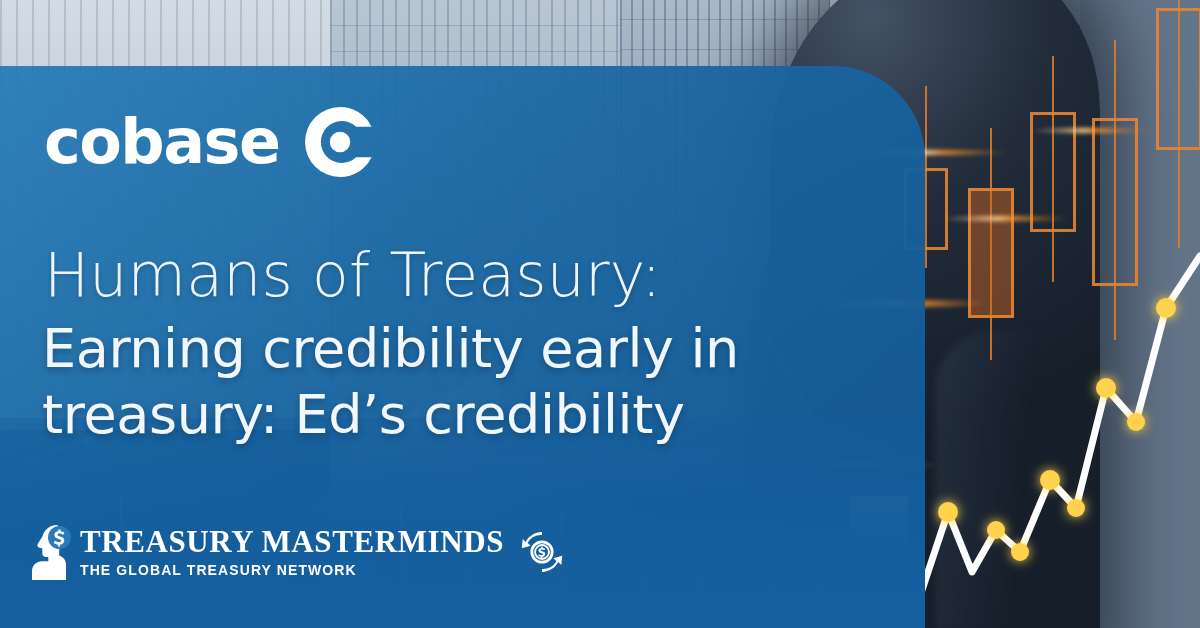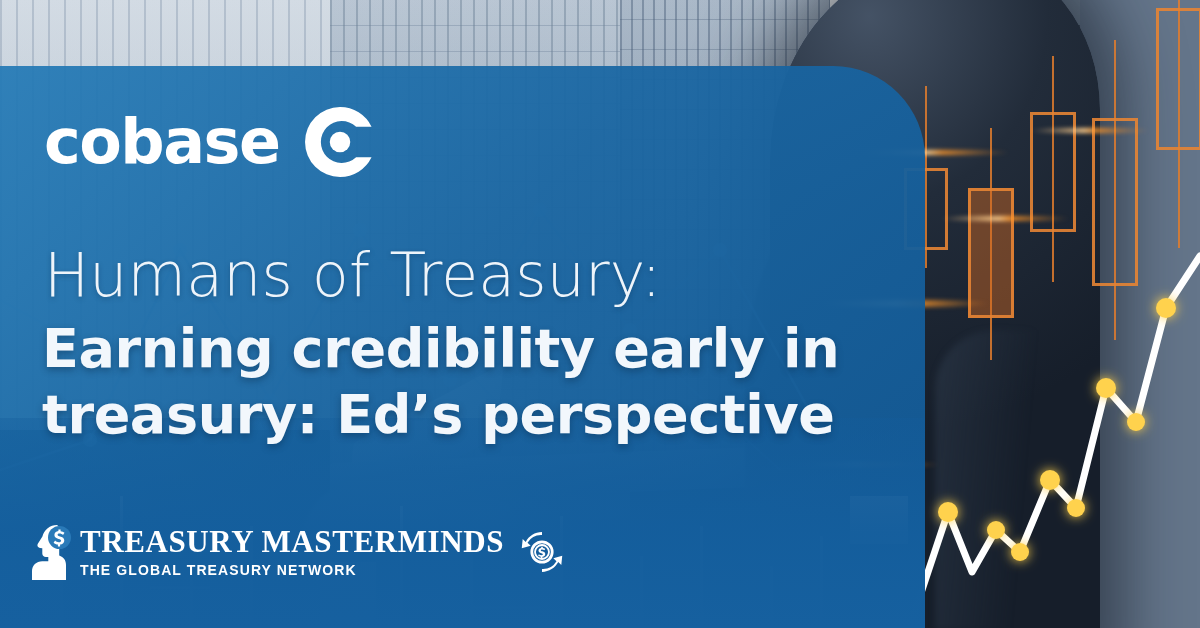--- a/index.html
+++ b/index.html
@@ -162,21 +162,21 @@
 
   .kicker{
     position:absolute;left:44px;top:249px;
     color:#eef4fa;font-size:60px;line-height:52px;font-weight:300;
     letter-spacing:.2px;
     font-family:"DejaVu Sans", sans-serif;
     text-shadow:0 2px 5px rgba(10,45,80,.35);
   }
   .headline{
     position:absolute;left:42px;top:316px;width:850px;
-    color:#f2f7fc;font-size:54px;line-height:66px;font-weight:700;
+    color:#f2f7fc;font-size:54px;line-height:66px;font-weight:400;
     letter-spacing:-.4px;
     font-family:"DejaVu Sans", sans-serif;
     text-shadow:0 3px 7px rgba(8,40,72,.42);
   }
   .headline .ln{display:block;}
 
   
   .tm-lockup{
     position:absolute;left:32px;top:524px;
     display:flex;align-items:center;gap:2px;
@@ -309,21 +309,21 @@
     <div class="logo-word">cobase</div>
     <svg class="logo-mark" viewBox="0 0 100 100">
       <path fill="#ffffff" d="M50 4a46 46 0 1 0 0 92 46 46 0 0 0 41.5-26H71.2A27.5 27.5 0 1 1 71.2 30h20.3A46 46 0 0 0 50 4z"></path>
       <circle cx="50" cy="50" r="13.5" fill="#ffffff"></circle>
     </svg>
   </div>
 
   <div class="kicker">Humans of Treasury:</div>
   <div class="headline">
     <span class="ln">Earning credibility early in</span>
-    <span class="ln">treasury: Ed’s perspective</span>
+    <span class="ln">treasury: Ed’s credibility</span>
   </div>
 
   <div class="tm-lockup">
     <svg class="tm-head" viewBox="0 0 46 56">
       <path fill="#ffffff" d="M25 1a15 15 0 0 0-14.6 11.6L6 19.5c-1.3 1.9-.2 4.1 2.1 4.4l2.2.3v5.2c0 2 1.6 3.6 3.6 3.6h2.4v4.2h-6c-6 0-10.3 4.3-10.3 10V56h34V41c0-5-2.4-8-6.8-9.6V24A15 15 0 0 0 25 1z"></path>
       <circle cx="27.5" cy="13.5" r="11.5" fill="#2a7ab8"></circle>
       <path fill="#ffffff" d="M28.6 5.4h-2.2v1.7c-2.4.3-4 1.8-4 3.9 0 2.3 1.7 3.2 4.2 3.9 1.9.5 2.5.9 2.5 1.8 0 .9-.8 1.5-2.2 1.5-1.6 0-2.9-.7-3.8-1.6l-1.5 2.1c1.1 1 2.6 1.7 4.3 1.9v1.8h2.2v-1.8c2.6-.3 4.2-1.9 4.2-4.1 0-2.4-1.8-3.3-4.4-4-1.8-.5-2.3-.9-2.3-1.7 0-.8.7-1.3 1.9-1.3 1.4 0 2.6.6 3.5 1.4l1.5-2.1c-1-.9-2.3-1.4-3.9-1.6V5.4z"></path>
     </svg>
     <div class="tm-text">
       <div class="tm-title">TREASURY MASTERMINDS</div>

